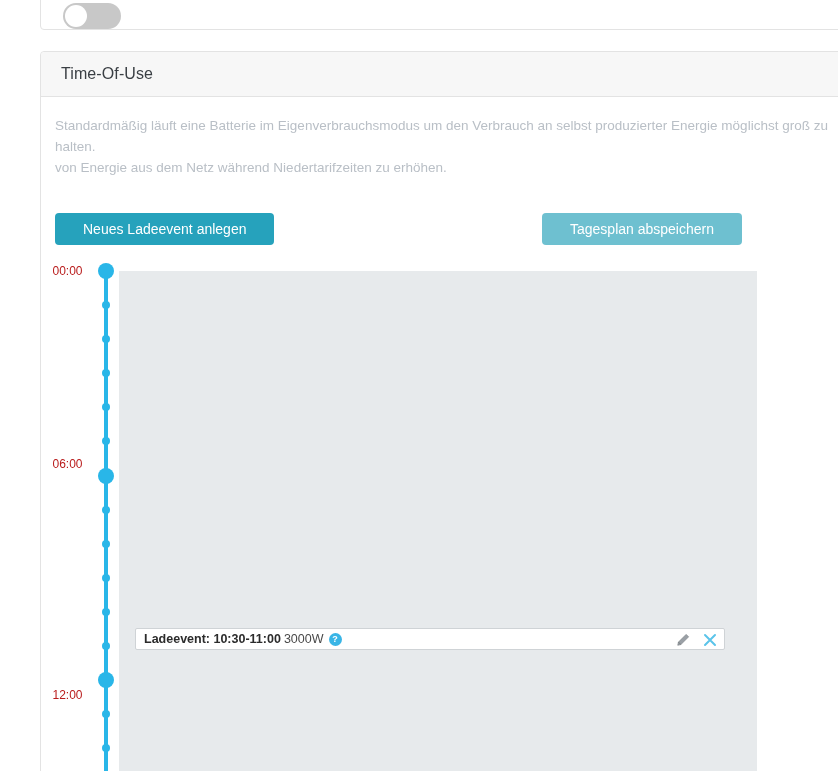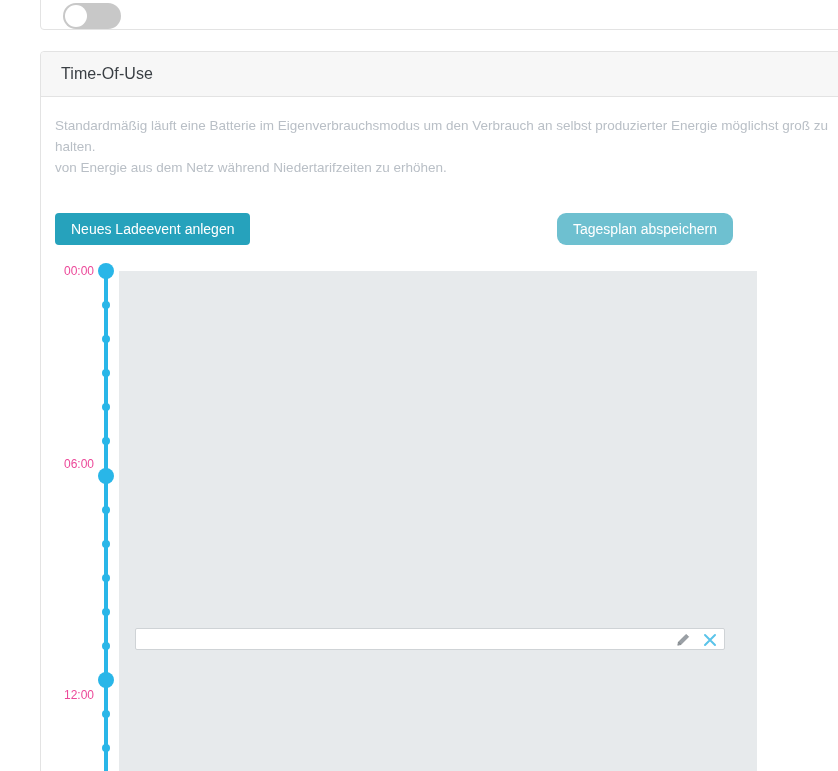--- a/index.html
+++ b/index.html
@@ -89,33 +89,32 @@
 
   
   .btn {
     position: absolute;
     border: none;
     border-radius: 4px;
     color: #ffffff;
     font-size: 14px;
     font-family: "Liberation Sans", sans-serif;
     cursor: pointer;
-    padding: 0 16px;
+    padding: 0 28px;
     height: 32px;
     line-height: 32px;
     white-space: nowrap;
   }
   .btn-primary {
     left: 14px; top: 116px;
     background: #26a2bc;
   }
   .btn-secondary {
-    left: 516px; top: 116px;
+    left: 501px; top: 116px;
     background: #6ec0d0;
-    border-radius: 9px;
   }
 
   
   .schedule {
     position: absolute;
     left: 0; top: 163px;
     width: 830px;
     height: 600px;
   }
 
@@ -147,23 +146,23 @@
     width: 8px; height: 8px;
     border-radius: 50%;
     background: #29b6e8;
     left: 61px;
     margin-top: -4px;
   }
   .tick-label {
     position: absolute;
     right: 0;
     width: 50px;
-    text-align: right;
+    text-align: center;
     font-size: 12px;
-    color: #ec4899;
+    color: #b91c1c;
     margin-top: -7px;
   }
 
   
   .event-box {
     position: absolute;
     left: 94px;
     width: 590px;
     height: 22px;
     background: #ffffff;
@@ -258,20 +257,21 @@
             <div class="tick-minor" style="top: 318px;"></div>
             <div class="tick-minor" style="top: 352px;"></div>
             <div class="tick-minor" style="top: 386px;"></div>
             <div class="tick-major" style="top: 420px;"></div>
             <div class="tick-label" style="position: absolute; left: 0px; top: 435px; width: 53px;">12:00</div>
             <div class="tick-minor" style="top: 454px;"></div>
             <div class="tick-minor" style="top: 488px;"></div>
           </div>
         <div id="events">
             <div class="event-box" style="top: 368px;">
+              <div class="event-label"><span class="event-title">Ladeevent: 10:30-11:00</span><span class="event-power">3000W</span><span class="help-icon">?</span></div>
               <div class="event-actions">
                 <span class="icon-btn">
                   <svg width="14" height="14" viewBox="0 0 16 16">
                     <path d="M11.6 1.6 14.4 4.4 5.6 13.2 2 14l0.8-3.6z" fill="#9aa0a6" stroke="#7d8287" stroke-width="0.8" stroke-linejoin="round"></path>
                     <path d="M2.8 10.4 5.6 13.2" stroke="#6b7075" stroke-width="0.8"></path>
                   </svg>
                 </span>
                 <span class="icon-btn">
                   <svg width="16" height="16" viewBox="0 0 16 16">
                     <path d="M3 3 L13 13 M13 3 L3 13" stroke="#5bc4ea" stroke-width="2" stroke-linecap="round"></path>

